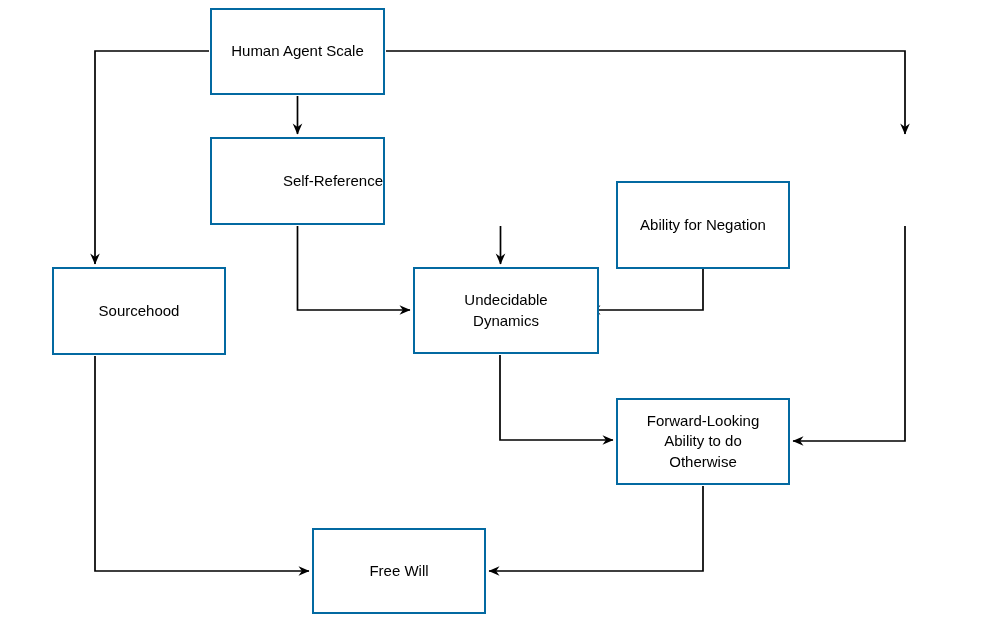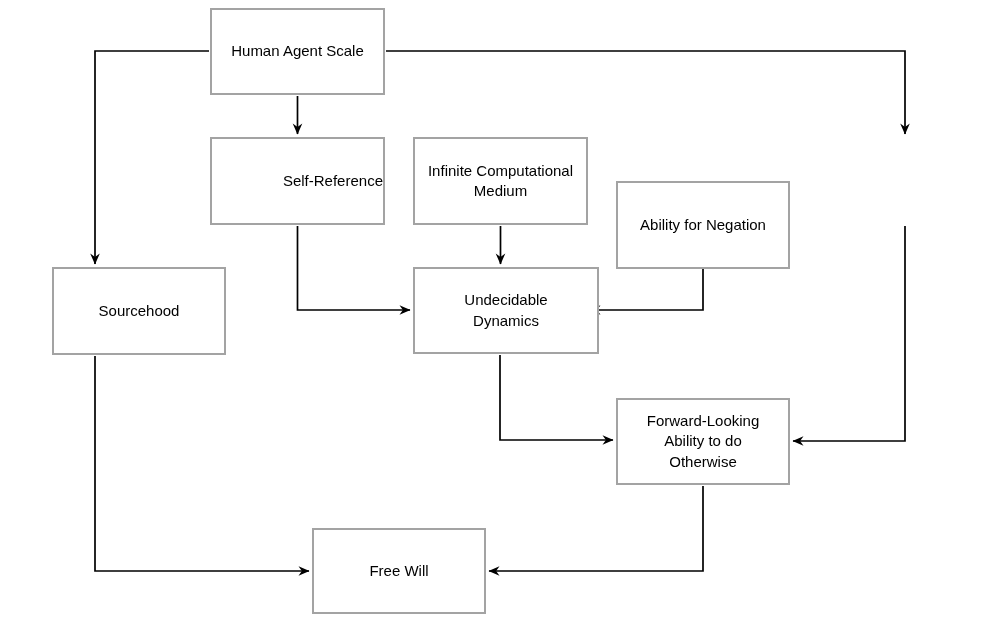--- a/index.html
+++ b/index.html
@@ -13,21 +13,21 @@
     overflow: hidden;
   }
   .edges-svg {
     position: absolute;
     left: 0; top: 0;
     width: 1000px; height: 623px;
   }
   .node {
     position: absolute;
     background: #ffffff;
-    border: 2px solid #a3a3a3;
+    border: 2px solid #0369a1;
     display: flex;
     align-items: center;
     justify-content: center;
     text-align: center;
     color: #000000;
     font-size: 15px;
     line-height: 1.35;
     white-space: pre-line;
   }
 </style>
@@ -57,24 +57,20 @@
   </svg>
 
   <div class="node" style="left:210px; top:8px; width:175px; height:87px;">
     <span>Human Agent Scale</span>
   </div>
 
   <div class="node" style="left:210px; top:137px; width:175px; height:88px;justify-content:flex-end;">
     <span>Self-Reference</span>
   </div>
 
-  <div class="node" style="left:413px; top:137px; width:175px; height:88px;">
-    <span>Infinite Computational
-Medium</span>
-  </div>
 
   <div class="node" style="left:616px; top:137px; width:174px; height:88px;margin-top:44px;">
     <span>Ability for Negation</span>
   </div>
 
 
   <div class="node" style="left:8px; top:267px; width:174px; height:88px;margin-left:44px;">
     <span>Sourcehood</span>
   </div>
 

